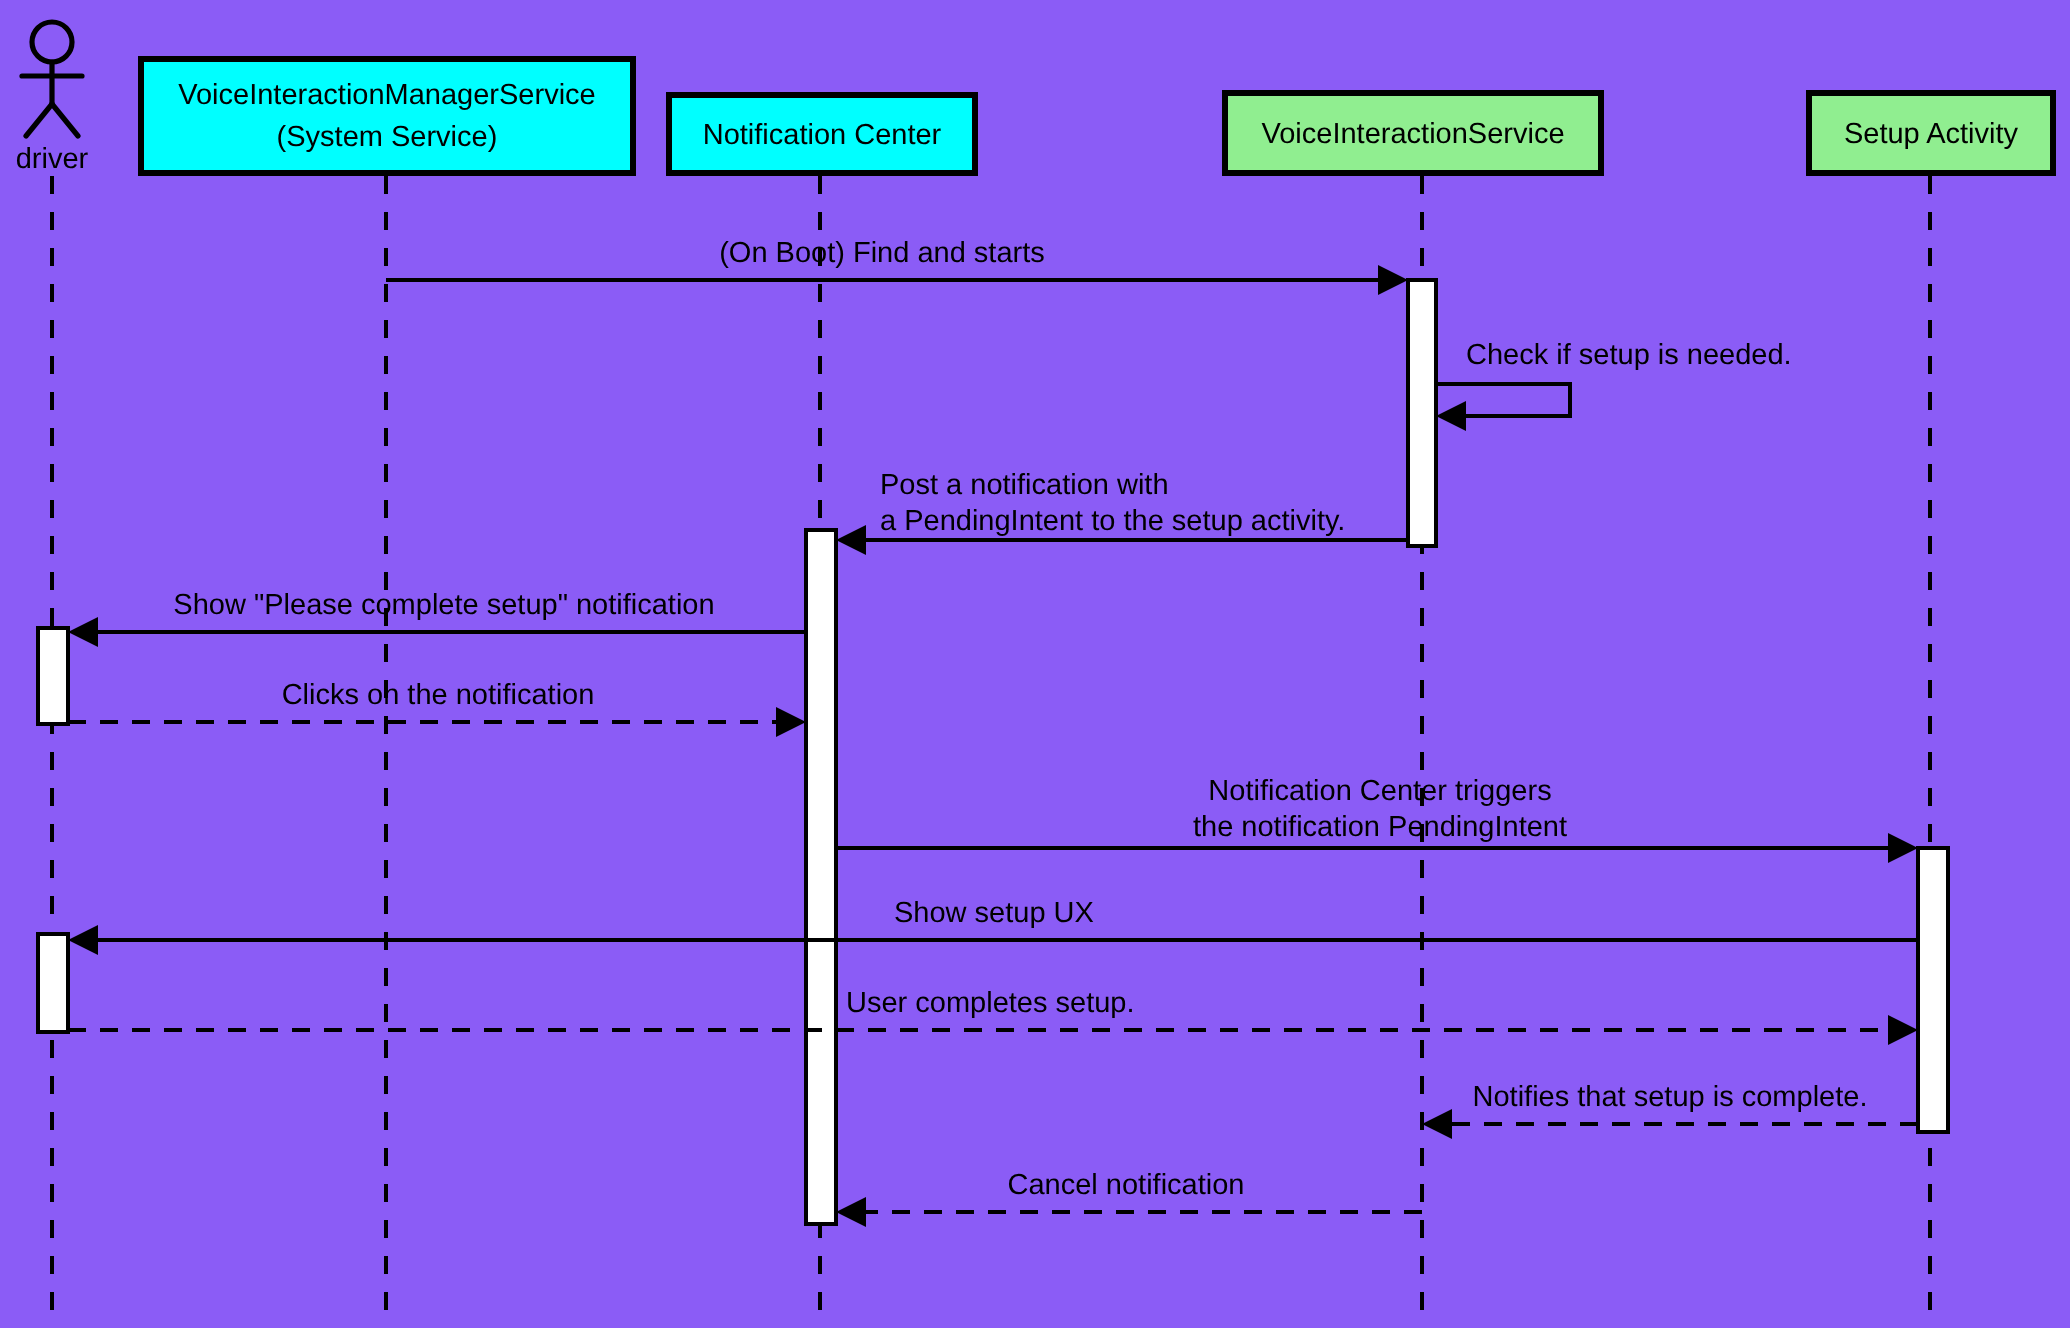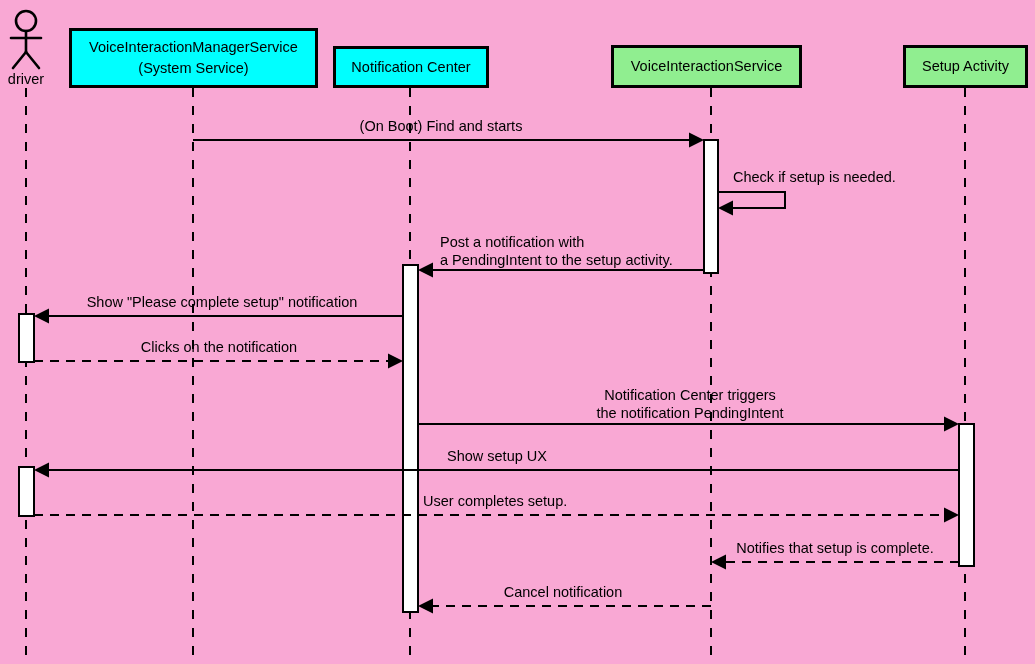--- a/index.html
+++ b/index.html
@@ -11,21 +11,21 @@
   body {
     width: 1035px;
     height: 664px;
     font-family: "Liberation Sans", sans-serif;
     overflow: hidden;
   }
   #diagram-root {
     position: relative;
     width: 1035px;
     height: 664px;
-    background: #f9a8d4;
+    background: #8b5cf6;
   }
   svg#seq-svg {
     display: block;
     width: 1035px;
     height: 664px;
   }
   .lifeline-dash {
     stroke: #000000;
     stroke-width: 2;
     stroke-dasharray: 9 9;

